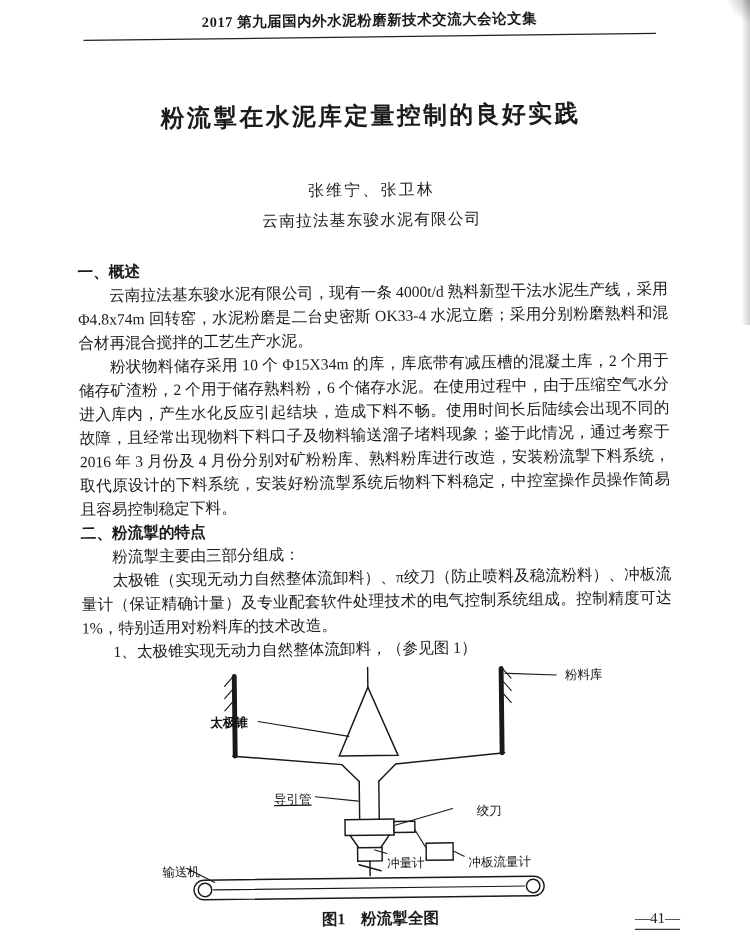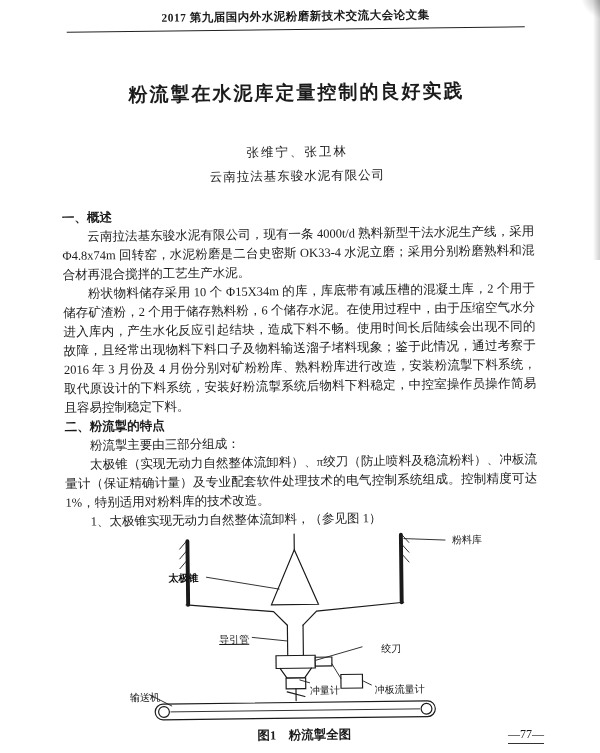--- a/index.html
+++ b/index.html
@@ -111,14 +111,14 @@
       <div class="fig-label" style="left:236px;top:152px;">冲量计</div>
       <div class="fig-label" style="left:41px;top:157px;margin-left:15px;">输送机</div>
       <div class="fig-label" style="left:301px;top:152px;">冲板流量计</div>
     </div>
 
     <div class="fig-caption">图1　粉流掣全图</div>
   </div>
 
   <div class="scan-edge-right"></div>
   <div class="scan-corner"></div>
-  <div class="page-number">—77—</div>
+  <div class="page-number">—41—</div>
 </div>
 
 </body></html>

